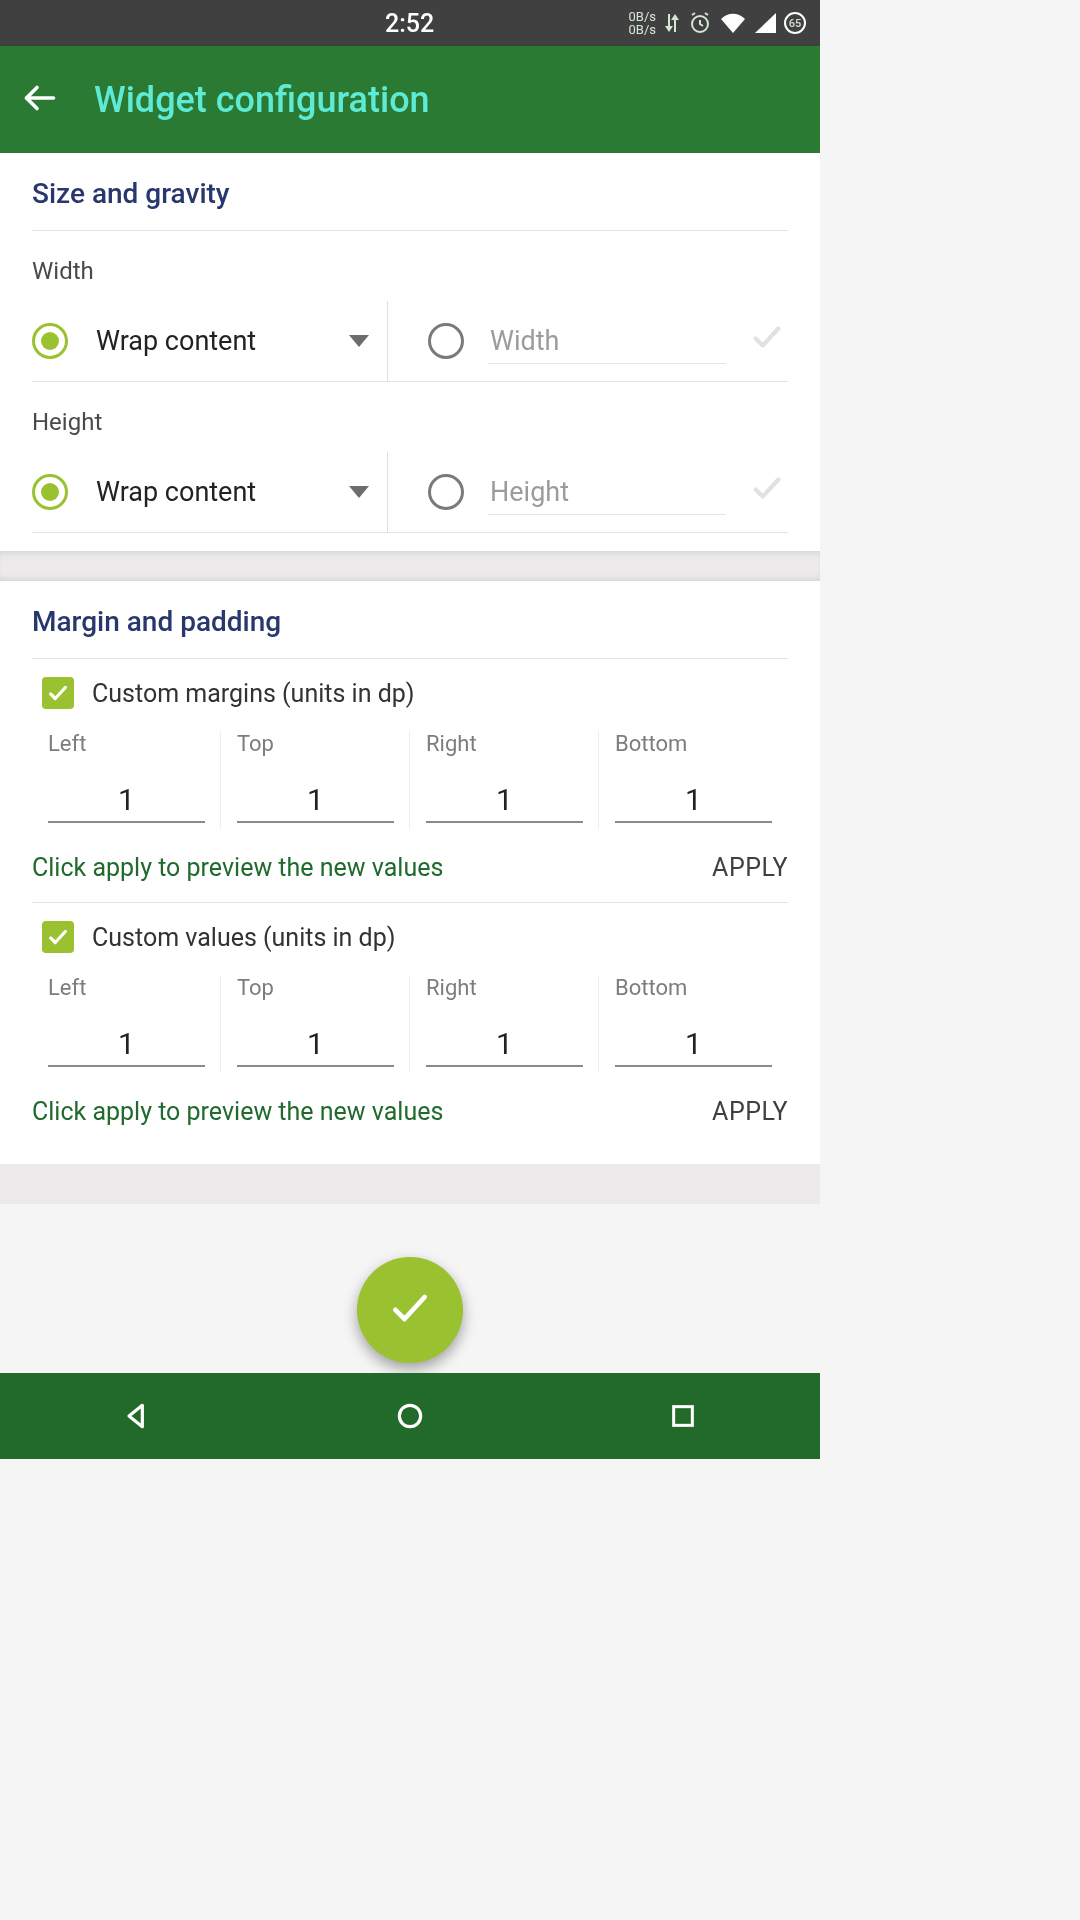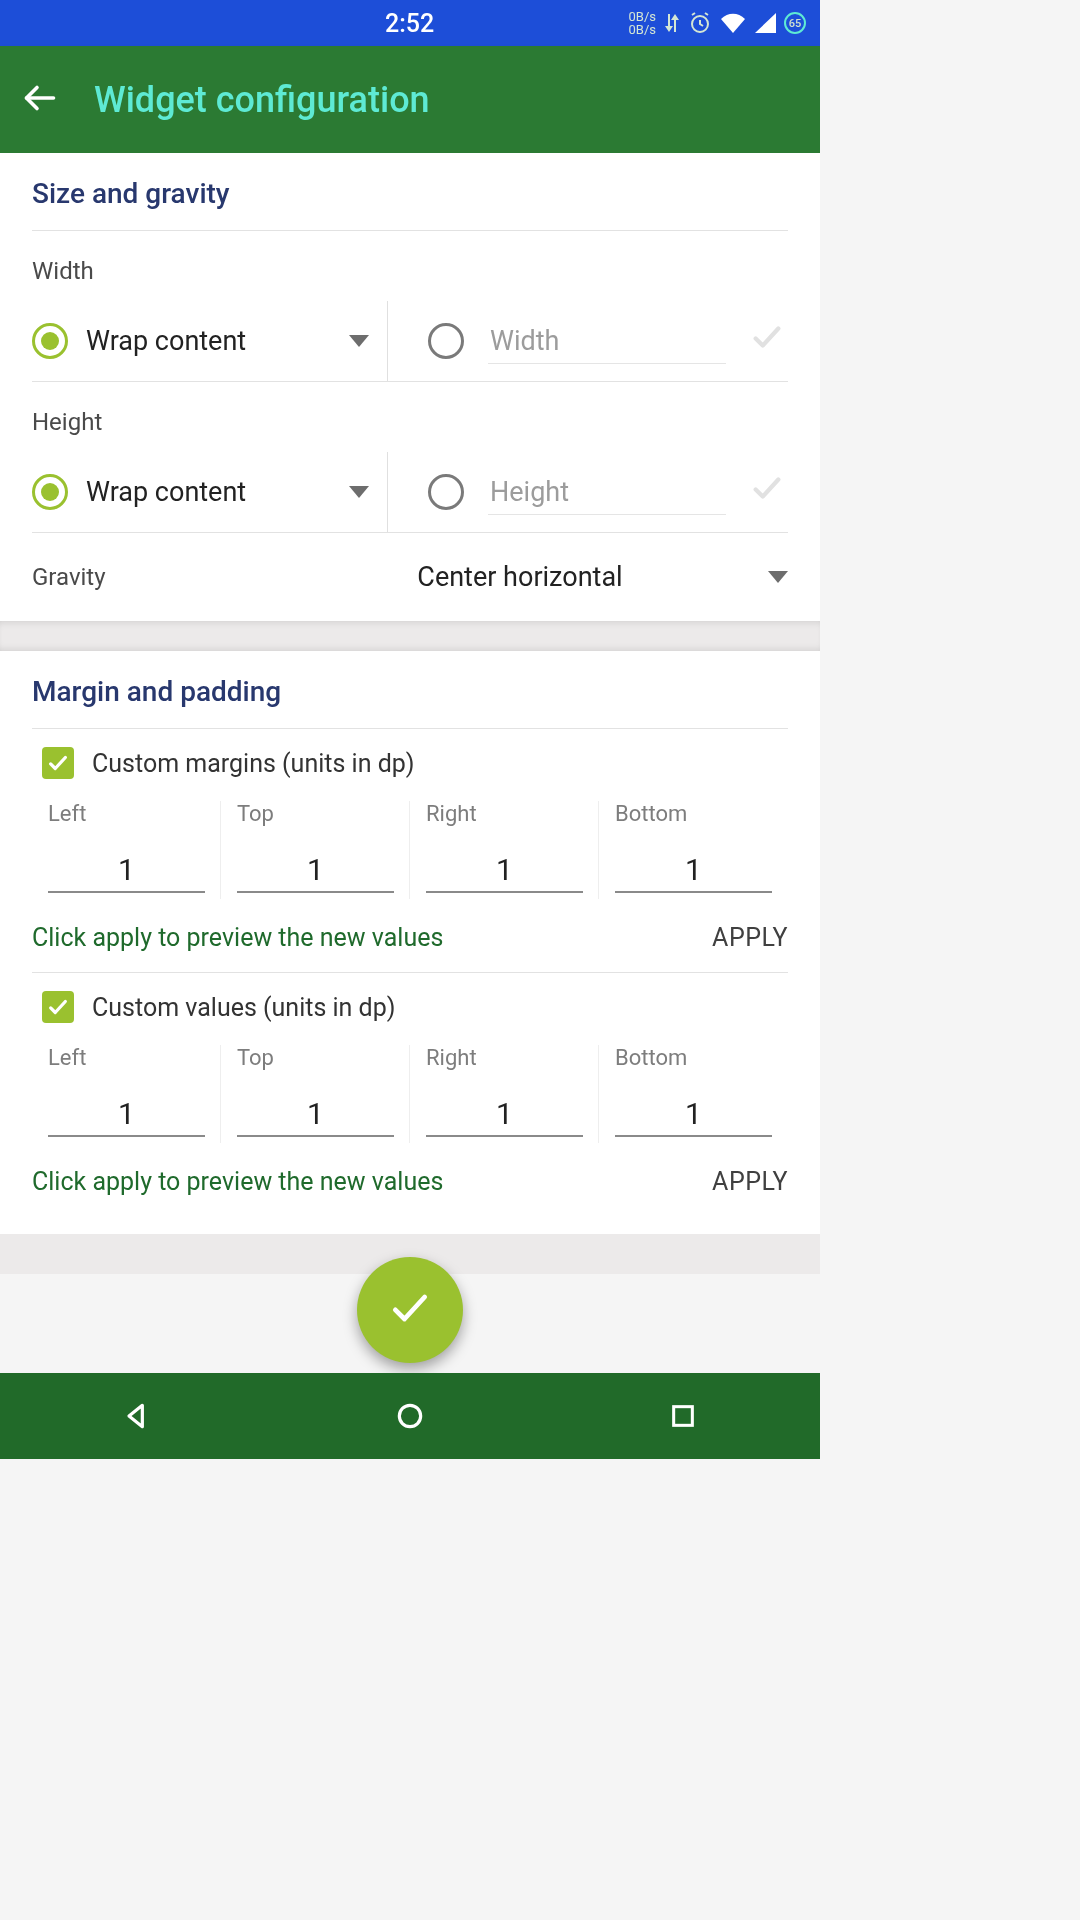--- a/index.html
+++ b/index.html
@@ -7,21 +7,21 @@
   body {
     font-family: Roboto, "Helvetica Neue", Arial, sans-serif;
     background: #f5f5f5;
     color: #333;
     position: relative;
   }
 
   
   .statusbar {
     height: 46px;
-    background: #1d4ed8;
+    background: #404040;
     color: #fff;
     display: flex;
     align-items: center;
     padding: 0 14px 0 0;
     font-size: 15px;
   }
   .statusbar .clock {
     flex: 0 0 auto;
     margin-left: 385px;
     font-size: 25px;
@@ -29,21 +29,21 @@
   }
   .statusbar .right {
     margin-left: auto;
     display: flex;
     align-items: center;
     gap: 8px;
   }
   .net-rate { font-size: 13px; line-height: 13px; text-align: right; color:#d4e6d4;}
   .statusbar svg { display:block; }
   .batt-circle {
-    width:22px; height:22px; border:2px solid #5eead4; border-radius:50%;
+    width:22px; height:22px; border:2px solid #ffffff; border-radius:50%;
     display:flex; align-items:center; justify-content:center;
     font-size:11px; color:#cfe0cf; font-weight:500;
   }
 
   
   .appbar {
     height: 107px;
     background: #2b7a33;
     color:#5eead4;
     display:flex;
@@ -74,21 +74,21 @@
   .field-label { color:#4a4a4a; font-size:24px; padding: 26px 0 16px 0;}
 
   
   .wh-row {
     display:flex;
     align-items:center;
     height: 80px;
   }
   .wh-left {
     flex: 0 0 355px;
-    display:flex; align-items:center; gap:18px;
+    display:flex; align-items:center; gap:28px;
   }
   .divider-v { width:1px; height:80px; background:#e0e0e0; }
   .wh-right {
     flex:1;
     display:flex; align-items:center; gap:24px;
     padding-left:40px;
   }
 
   .radio {
     width:36px; height:36px; border-radius:50%;
@@ -255,25 +255,20 @@
       <div class="placeholder-input">Height</div>
       <span class="check-faded">
         <svg width="34" height="34" viewBox="0 0 24 24" fill="none" stroke="#e1e1e1" stroke-width="3" stroke-linecap="round" stroke-linejoin="round">
             <polyline points="4 13 9 18 20 6"></polyline>
           </svg>
       </span>
     </div>
   </div>
   <hr>
 
-  <div class="grav-row">
-    <div class="lbl">Gravity</div>
-    <div class="val">Center horizontal</div>
-    <span class="caret-down"></span>
-  </div>
 </div>
 
 <div class="gap"></div>
 
 <div class="card">
   <div class="sec-title">Margin and padding</div>
   <hr>
 
   <div class="chk-row">
     <span class="chk">

